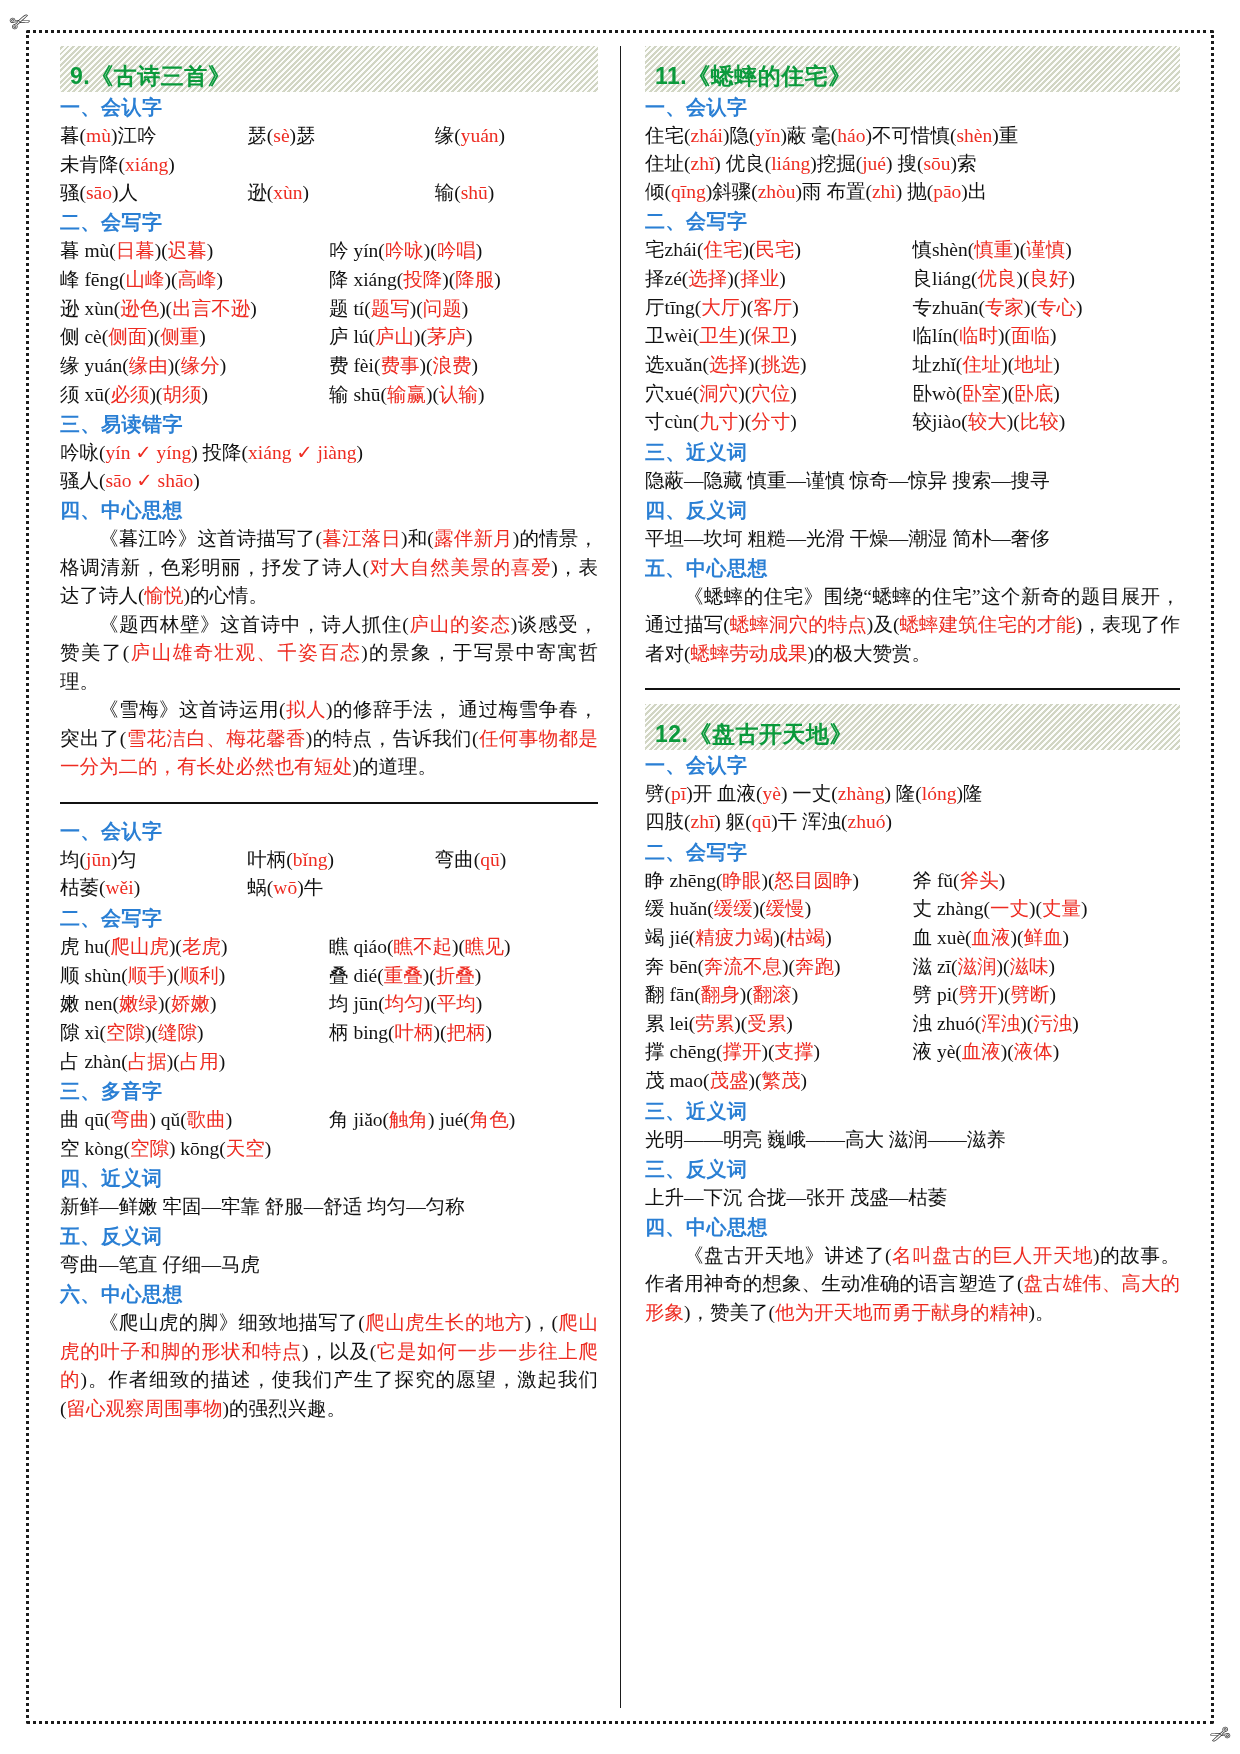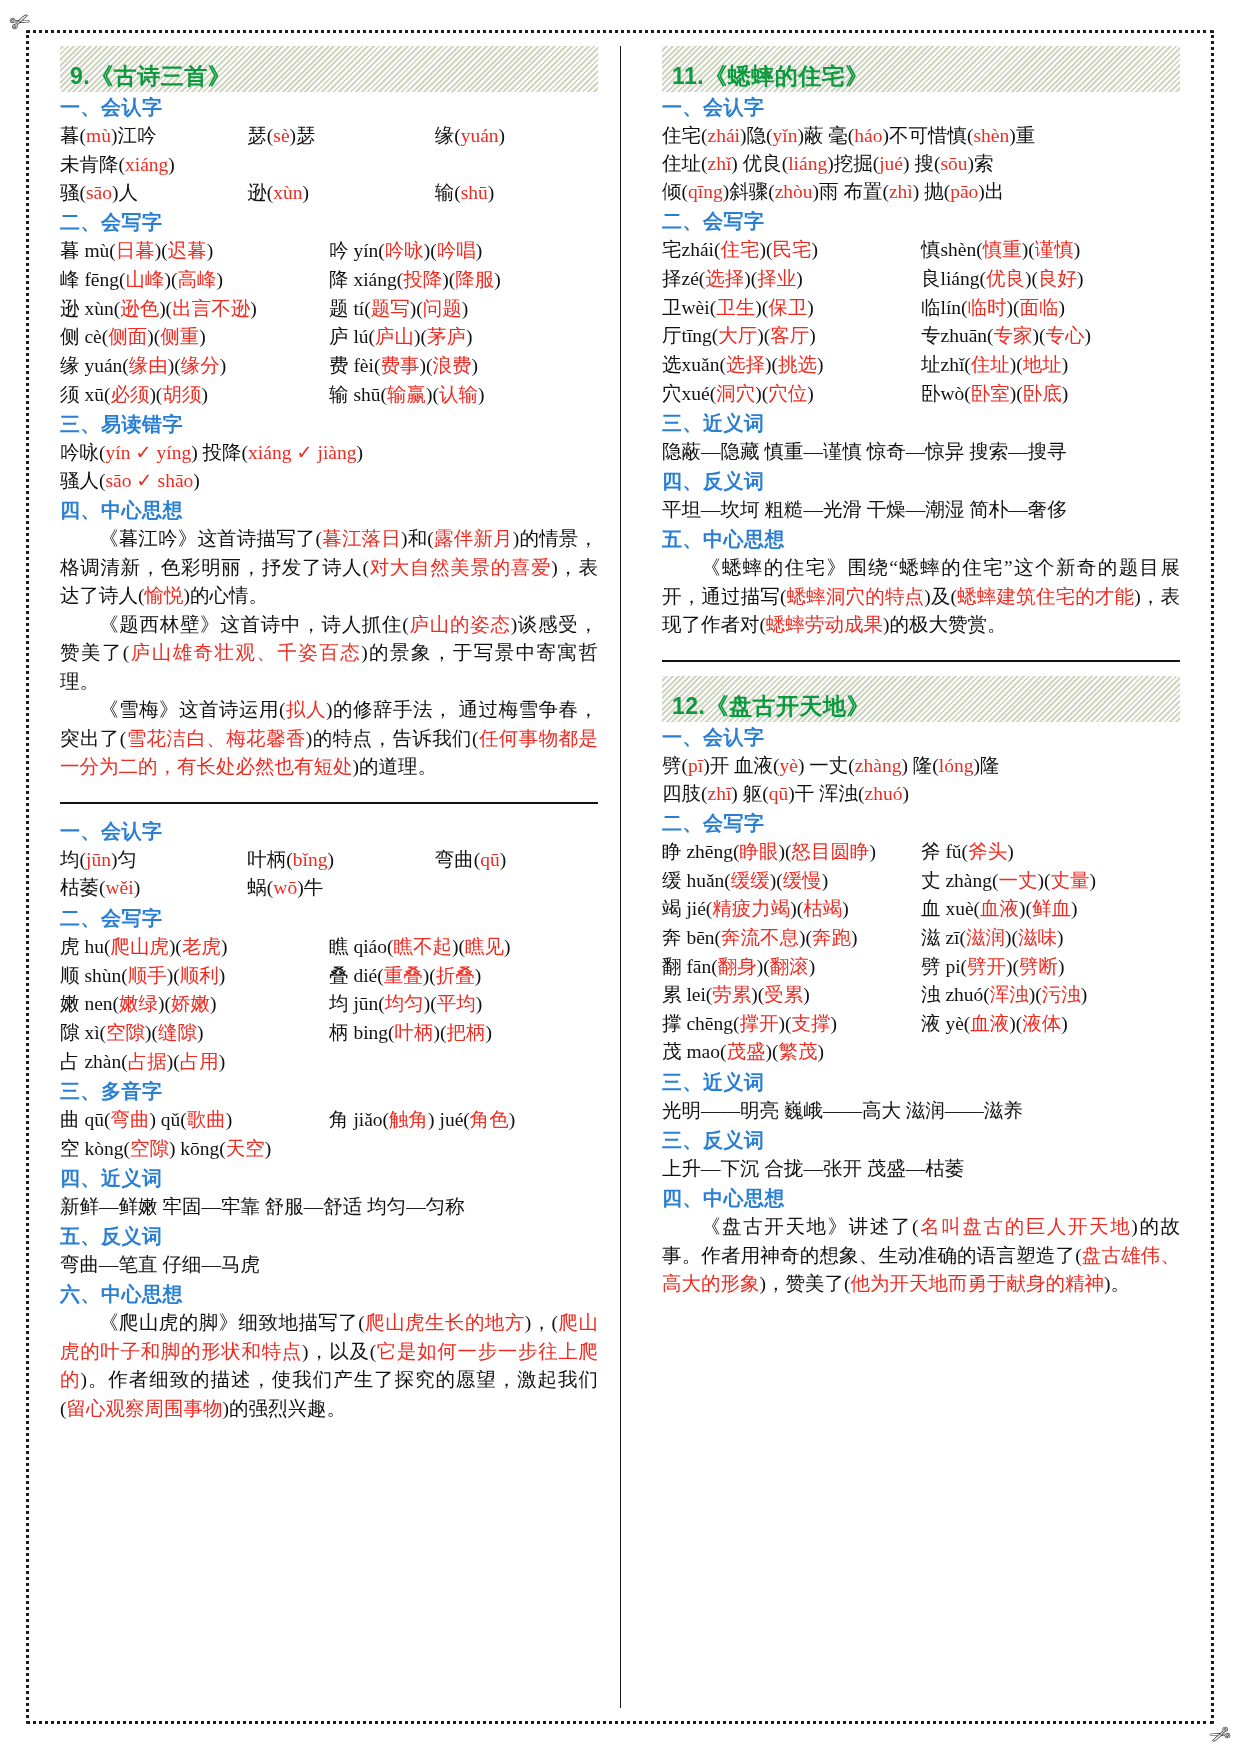--- a/index.html
+++ b/index.html
@@ -30,21 +30,21 @@
     left:44px; top:46px; right:44px; bottom:46px;
     display:flex;
     gap:0;
   }
   .col{
     width:50%;
     padding:0 16px;
     position:relative;
   }
   .col-left{ padding-right:22px; }
-  .col-right{ padding-left:41px; border-left:1px solid #1b1b1b; }
+  .col-right{ padding-left:24px; border-left:1px solid #1b1b1b; }
 
   
   .sec-head{
     position:relative;
     height:46px;
     margin-bottom:2px;
     display:flex; align-items:flex-end;
     background-color:#eef0e6;
     background-image:repeating-linear-gradient(
         -45deg,
@@ -215,34 +215,38 @@
       <div class="sub">二、会写字</div>
       <div class="grid2">
         <div>宅zhái(<span class="r">住宅</span>)(<span class="r">民宅</span>)</div>
         <div>慎shèn(<span class="r">慎重</span>)(<span class="r">谨慎</span>)</div>
       </div>
       <div class="grid2">
         <div>择zé(<span class="r">选择</span>)(<span class="r">择业</span>)</div>
         <div>良liáng(<span class="r">优良</span>)(<span class="r">良好</span>)</div>
       </div>
       <div class="grid2">
+        <div>厅tīng(<span class="r">大厅</span>)(<span class="r">客厅</span>)</div>
+        <div>专zhuān(<span class="r">专家</span>)(<span class="r">专心</span>)</div>
+      </div>
+      <div class="grid2">
         <div>卫wèi(<span class="r">卫生</span>)(<span class="r">保卫</span>)</div>
         <div>临lín(<span class="r">临时</span>)(<span class="r">面临</span>)</div>
       </div>
       <div class="grid2">
-        <div>厅tīng(<span class="r">大厅</span>)(<span class="r">客厅</span>)</div>
-        <div>专zhuān(<span class="r">专家</span>)(<span class="r">专心</span>)</div>
-      </div>
-      <div class="grid2">
         <div>选xuǎn(<span class="r">选择</span>)(<span class="r">挑选</span>)</div>
         <div>址zhǐ(<span class="r">住址</span>)(<span class="r">地址</span>)</div>
       </div>
       <div class="grid2">
         <div>穴xué(<span class="r">洞穴</span>)(<span class="r">穴位</span>)</div>
         <div>卧wò(<span class="r">卧室</span>)(<span class="r">卧底</span>)</div>
+      </div>
+      <div class="grid2">
+        <div>寸cùn(<span class="r">九寸</span>)(<span class="r">分寸</span>)</div>
+        <div>较jiào(<span class="r">较大</span>)(<span class="r">比较</span>)</div>
       </div>
       <div class="sub">三、近义词</div>
       <div class="line">隐蔽—隐藏 慎重—谨慎 惊奇—惊异 搜索—搜寻</div>
       <div class="sub">四、反义词</div>
       <div class="line">平坦—坎坷 粗糙—光滑 干燥—潮湿 简朴—奢侈</div>
       <div class="sub">五、中心思想</div>
       <div class="para">《蟋蟀的住宅》围绕“蟋蟀的住宅”这个新奇的题目展开，通过描写(<span class="r">蟋蟀洞穴的特点</span>)及(<span class="r">蟋蟀建筑住宅的才能</span>)，表现了作者对(<span class="r">蟋蟀劳动成果</span>)的极大赞赏。</div>
       <hr class="divider">
       <div class="sec-head">
         <span class="t">12.《盘古开天地》</span>

